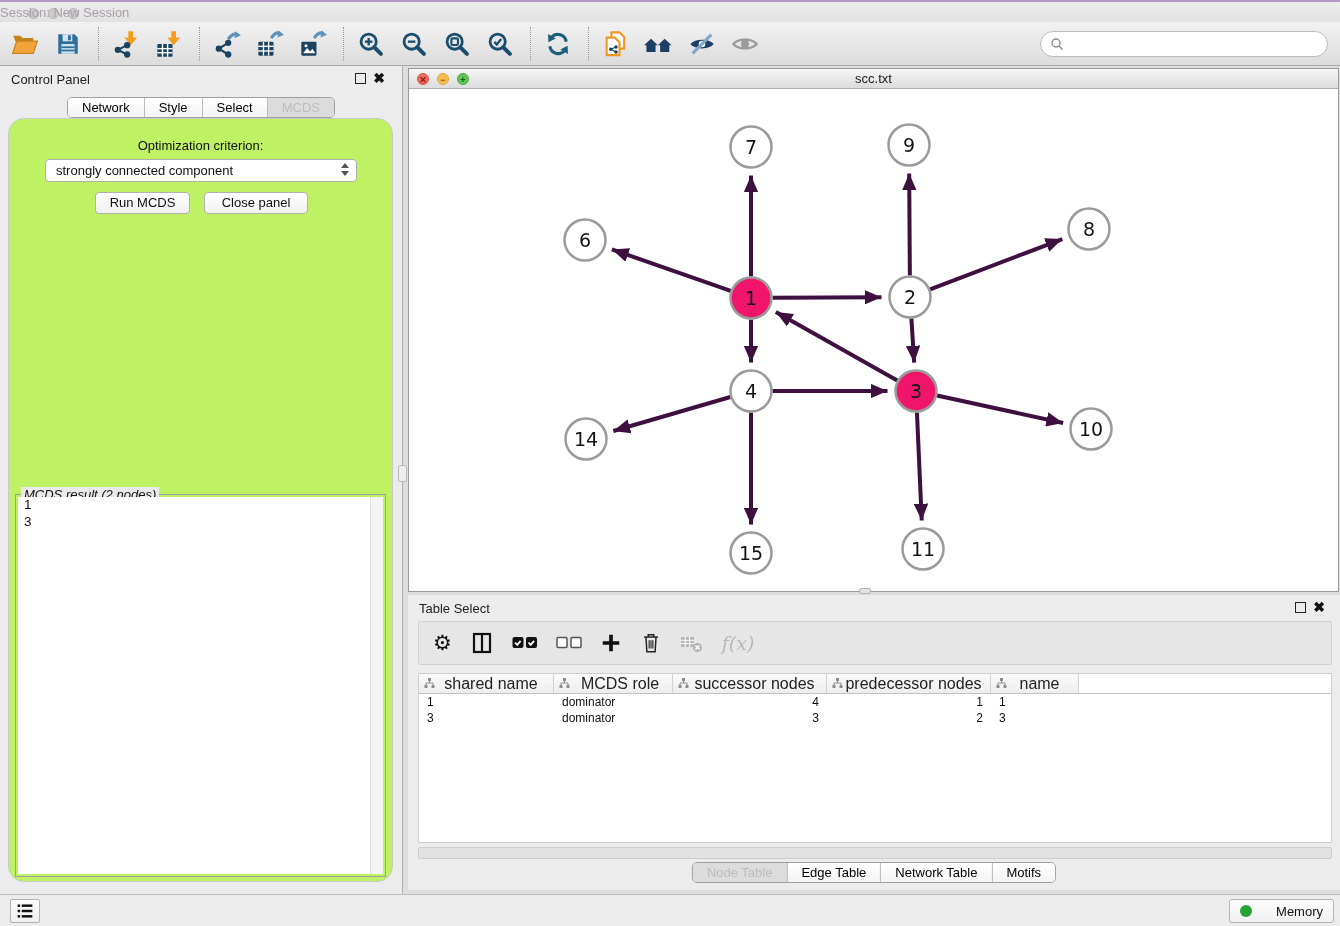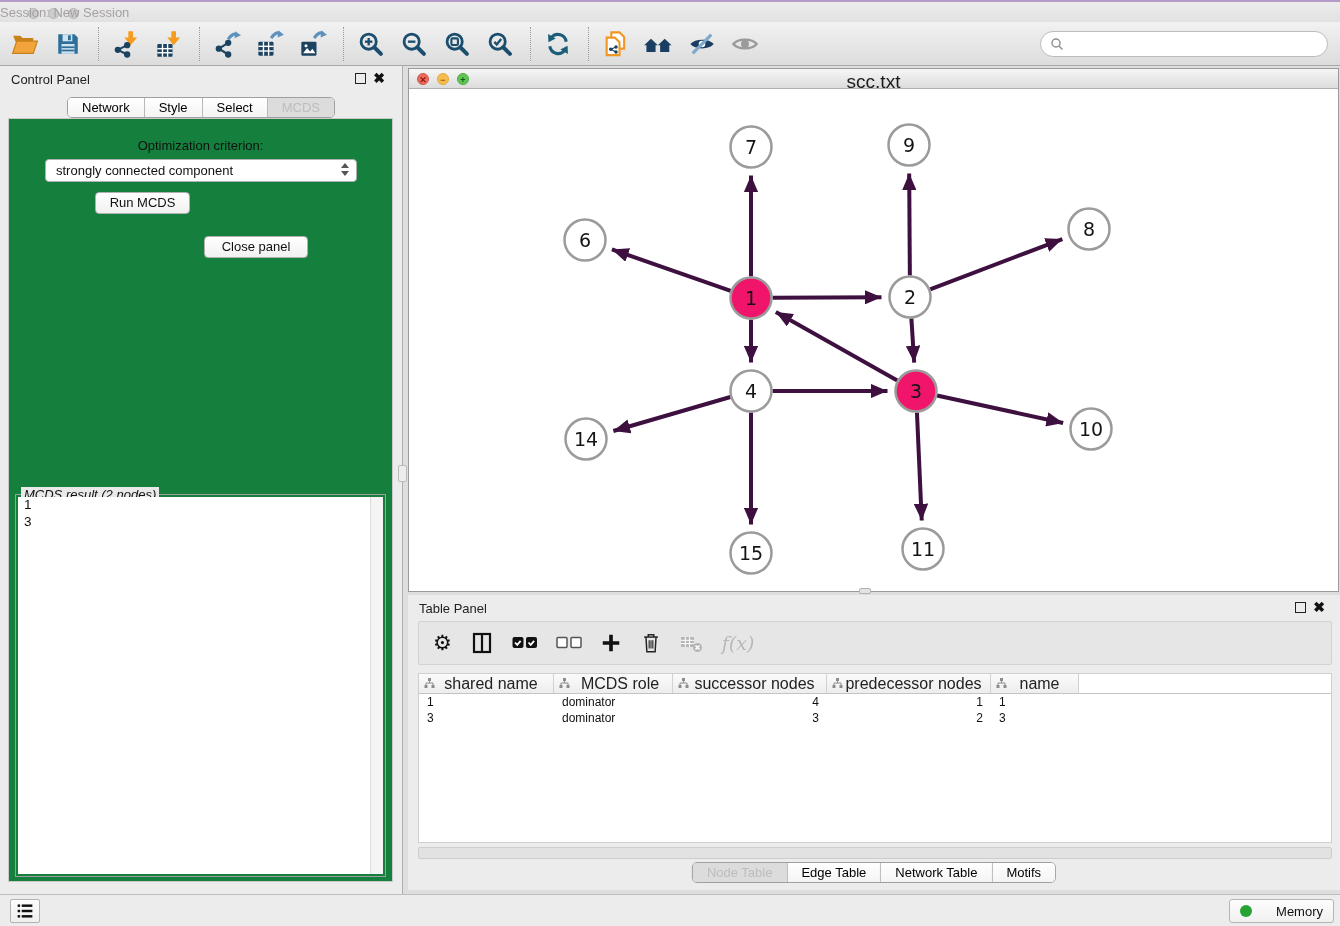--- a/index.html
+++ b/index.html
@@ -36,51 +36,51 @@
 
   .seg-group { display:flex; border:1px solid #9f9f9f; border-radius:5px; overflow:hidden;
     height:21px; background:#fff; }
   .seg-tab { padding:0 14px; font-size:13px; line-height:20px; color:#000;
     background:linear-gradient(#ffffff,#f4f4f4); border-left:1px solid #b9b9b9; cursor:default; white-space:nowrap; }
   .seg-tab:first-child { border-left:none; }
   .seg-tab.active { background:#dcdcdc; color:#bdbdbd; }
 
   .cp-tabs { position:absolute; top:31px; left:50%; transform:translateX(-50%); z-index:2; }
   .cp-body { position:absolute; top:52px; left:8px; right:9px; bottom:12px;
-    background:#15803d; border:1px solid #c9c9c9; border-radius:0; }
+    background:#bef264; border:1px solid #c9c9c9; border-radius:16px; }
   .opt-label { position:absolute; top:19px; left:0; right:0; text-align:center; font-size:13px; color:#111; }
   .dropdown { position:absolute; top:40px; left:36px; width:312px; height:23px; background:#fff;
     border:1px solid #b0b0b0; border-radius:4px; display:flex; align-items:center;
     font-size:13px; color:#111; padding-left:10px; }
   .dropdown .stepper { position:absolute; right:7px; top:3px; display:flex; flex-direction:column; gap:3px; }
   .dropdown .stepper i { width:0; height:0; border-left:4px solid transparent; border-right:4px solid transparent; }
   .dropdown .stepper i.up { border-bottom:5px solid #555; }
   .dropdown .stepper i.down { border-top:5px solid #555; }
   .cp-btn { position:absolute; top:73px; height:22px; background:linear-gradient(#ffffff,#f1f1f1);
     border:1px solid #b0b0b0; border-radius:4px; font-size:13px; color:#111;
     text-align:center; line-height:20px; }
   #run-btn { left:86px; width:95px; }
-  #close-panel-btn { left:195px; width:104px;margin-top:44px; }
+  #close-panel-btn { left:195px; width:104px; }
 
   .groupbox { position:absolute; left:6px; right:6px; top:375px; height:383px;
     border:1px solid #9e9e9e; }
   .groupbox .legend { position:absolute; top:-8px; left:5px; background:#e9e9e9;
     padding:0 3px; font-size:13px; color:#111;font-style:italic; }
   .result-list { position:absolute; inset:2px; background:#fff; }
   .result-scroll { position:absolute; right:0; top:0; bottom:0; width:13px;
     background:#f4f4f4; border-left:1px solid #ddd; }
   .result-line { font-size:13.5px; color:#111; line-height:16.5px; padding-left:6px; }
 
   
   .net-window { position:absolute; left:408px; top:68px; width:931px; height:524px;
     background:#fff; border:1px solid #9a9a9a; }
   .net-titlebar { position:absolute; left:0; top:0; width:100%; height:20px;
     background:linear-gradient(#f6f6f6,#dcdcdc); border-bottom:1px solid #b0b0b0; }
   .net-titlebar .title { position:absolute; left:0; right:0; top:2px; text-align:center;
-    font-size:19px; color:#1a1a1a; }
+    font-size:13px; color:#1a1a1a; }
   .mac-dot { position:absolute; top:4px; width:12px; height:12px; border-radius:50%;
     font-size:9px; font-weight:bold; text-align:center; line-height:12px; }
   .mac-red { left:8px; background:#ee6a5f; border:1px solid #d5554a; color:#8c1a12; }
   .mac-yellow { left:28px; background:#f5bd4f; border:1px solid #dfa93d; color:#985b00; }
   .mac-green { left:48px; background:#61c355; border:1px solid #4caf42; color:#0b5b0b; }
   .net-canvas { position:absolute; left:0; top:20px; right:0; bottom:0; background:#fff; }
   .h-grip { position:absolute; left:450px; bottom:-3px; width:12px; height:6px;
     background:#e3e3e3; border:1px solid #b3b3b3; border-radius:2px; }
   .v-grip { position:absolute; left:398px; top:465px; width:9px; height:17px;
     background:#ededed; border:1px solid #bbb; border-radius:2px; z-index:5; }
@@ -407,21 +407,21 @@
           <circle cx="514" cy="460" r="20.5" fill="#ffffff" stroke="#9b9b9b" stroke-width="2.5"></circle>
           <text x="514" y="460" text-anchor="middle" dy="0.36em" font-size="19" font-family="DejaVu Sans, sans-serif" fill="#141414">11</text>
         </g>
       </svg>
   </div>
   <div class="h-grip"></div>
 </div>
 
 <div class="table-panel">
   <div class="panel-header">
-    <span class="ph-title">Table Panel</span>
+    <span class="ph-title">Table Select</span>
     <span class="float-icon" style="right:34px"></span>
     <span class="close-icon" style="right:15px">✖</span>
   </div>
   <div class="tp-toolbar">
     <div class="tp-btn">
         <span class="gear-glyph">⚙</span>
       </div>
     <div class="tp-btn">
       <svg width="24" height="24" viewBox="0 0 24 24">
           <rect x="4" y="3" width="16" height="18" fill="none" stroke="#111" stroke-width="2.2"></rect>

